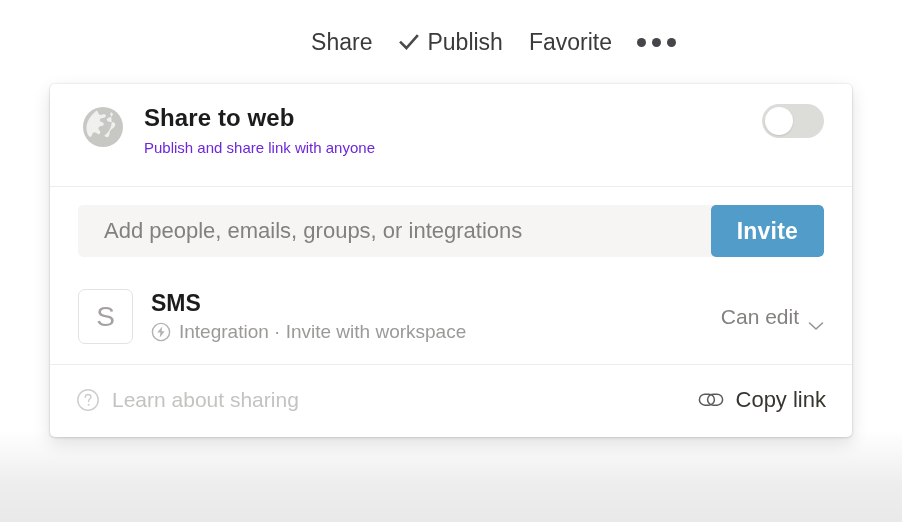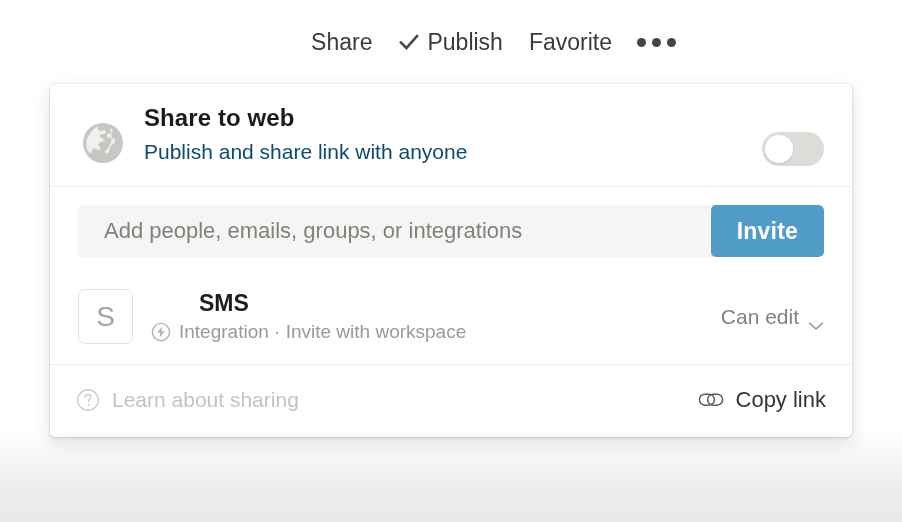--- a/index.html
+++ b/index.html
@@ -88,21 +88,21 @@
 
   .divider {
     height: 1px;
     background: #ededec;
     width: 100%;
   }
 
   
   .row-web {
     display: flex;
-    align-items: flex-end;
+    align-items: flex-start;
     padding: 20px 28px 20px 30px;
     height: 62px;
     box-sizing: content-box;
   }
   .globe-wrap {
     width: 46px;
     height: 46px;
     flex: 0 0 auto;
     margin-right: 18px;
     display: flex;
@@ -114,22 +114,22 @@
     min-width: 0;
   }
   .web-title {
     font-size: 24px;
     color: #1c1c1b;
     font-weight: 700;
     line-height: 1.2;
     letter-spacing: 0.1px;
   }
   .web-sub {
-    font-size: 21px;
-    color: #0c4a6e;
+    font-size: 15px;
+    color: #6d28d9;
     line-height: 1.35;
     margin-top: 5px;
   }
   .toggle {
     flex: 0 0 auto;
     width: 62px;
     height: 34px;
     border-radius: 17px;
     background: #dcdcd9;
     position: relative;
@@ -212,21 +212,20 @@
   }
   .person-text {
     flex: 1 1 auto;
     min-width: 0;
   }
   .person-name {
     font-size: 23px;
     color: #1c1c1b;
     font-weight: 700;
     line-height: 1.15;
-    margin-left: 48px;
   }
   .person-meta {
     display: flex;
     align-items: center;
     margin-top: 4px;
     font-size: 19px;
     color: #9b9a97;
   }
   .bolt-icon {
     width: 20px;

